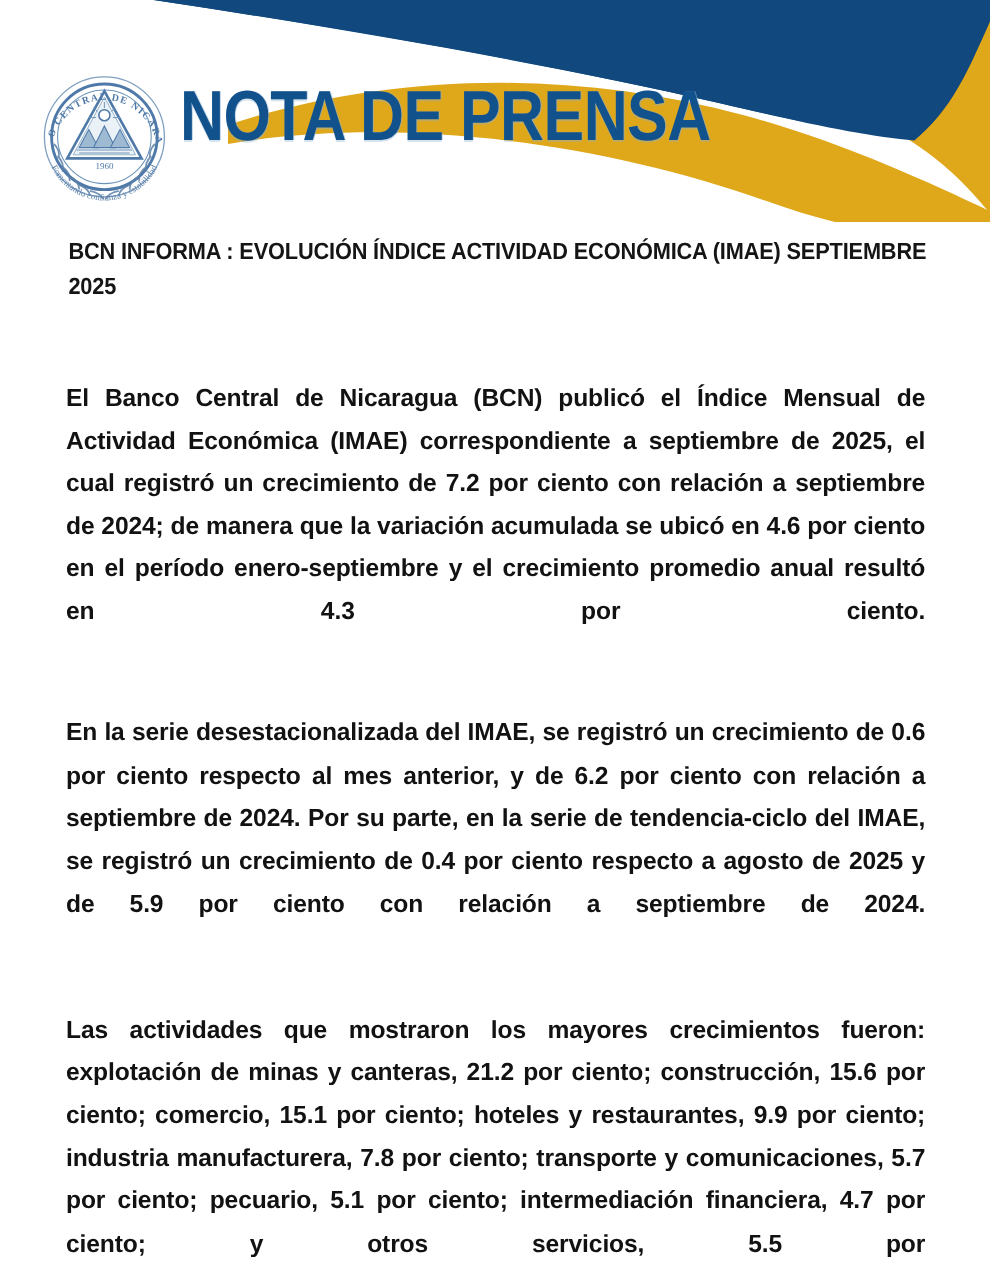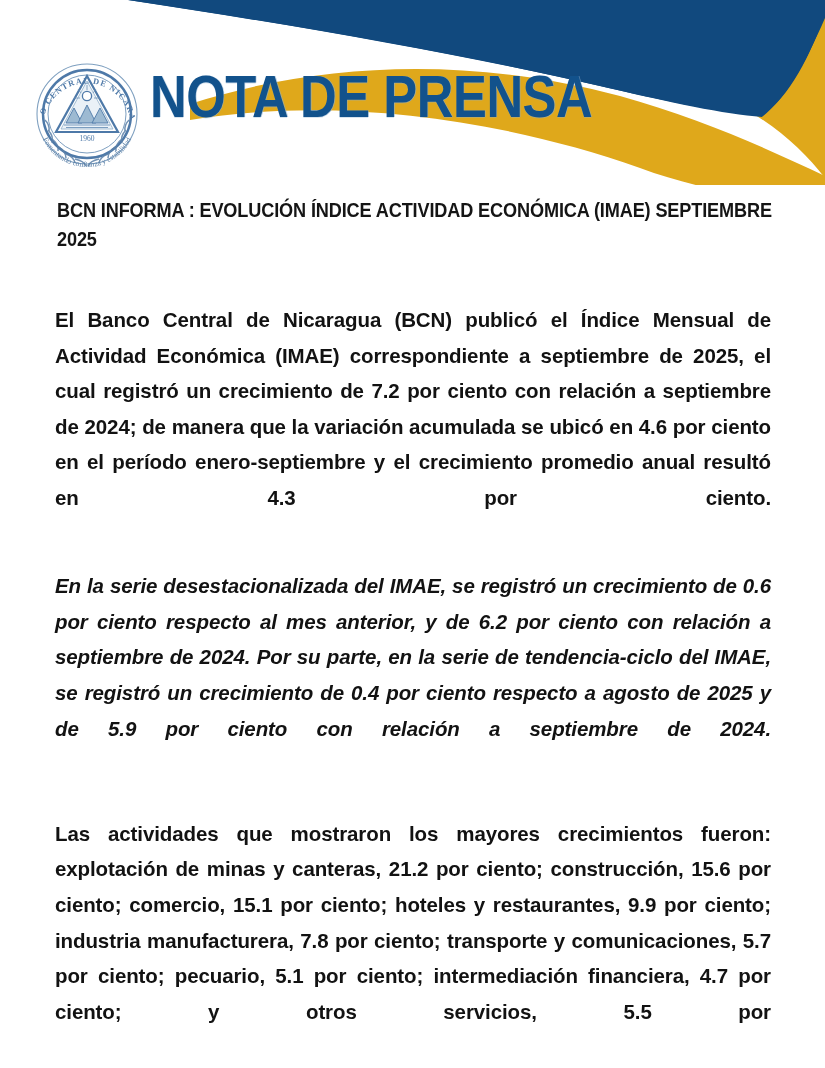--- a/index.html
+++ b/index.html
@@ -93,22 +93,22 @@
     font-family: "Liberation Sans", sans-serif;
     font-weight: bold;
     font-size: 20.5px;
     line-height: 35.6px;
     color: #121212;
     text-align: justify;
     text-justify: inter-word;
     margin: 0;
     letter-spacing: -0.1px;
   }
-  .para.p1 { margin-top: 48px; }
-  .para.p2 { margin-top: 17px; font-style: italic; }
+  .para.p1 { margin-top: 60px; }
+  .para.p2 { margin-top: 30px; }
   .para.p3 { margin-top: 34px; }
 
   
   .para::after {
     content: "";
     display: inline-block;
     width: 100%;
   }
 </style>
 </head>

